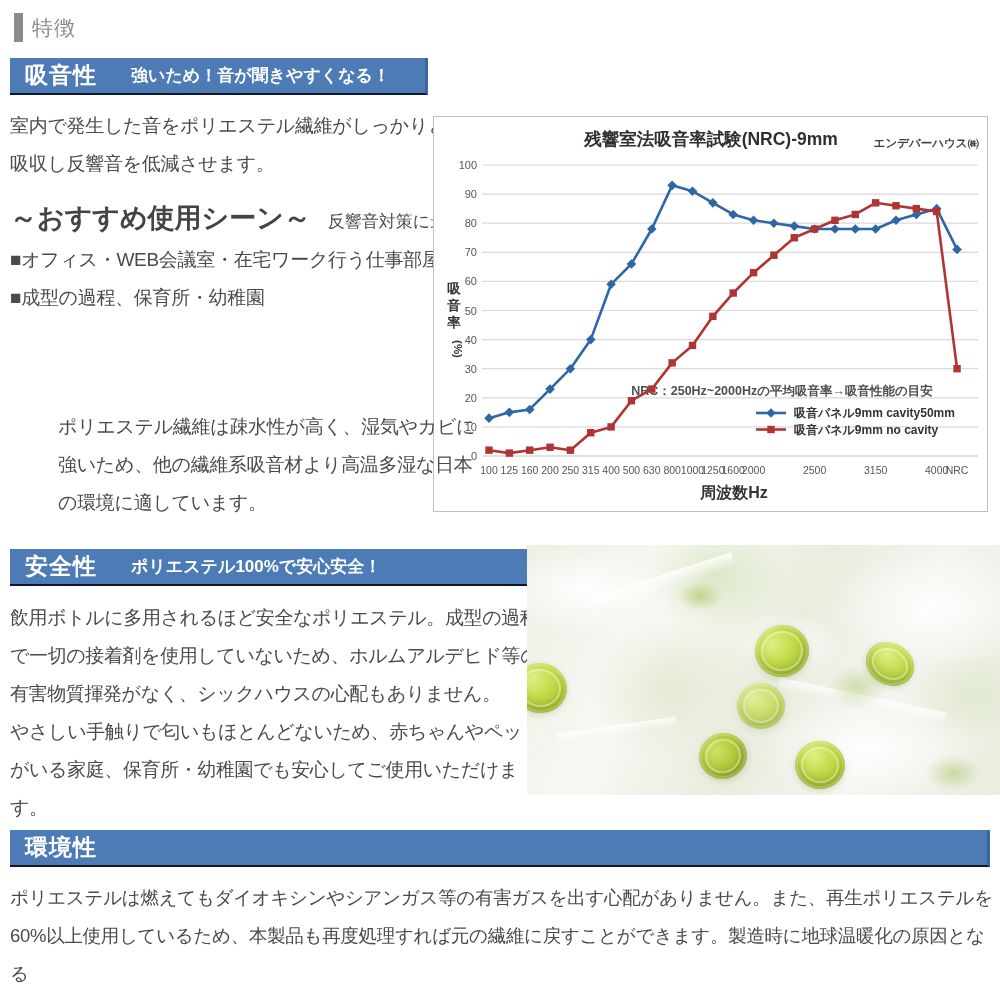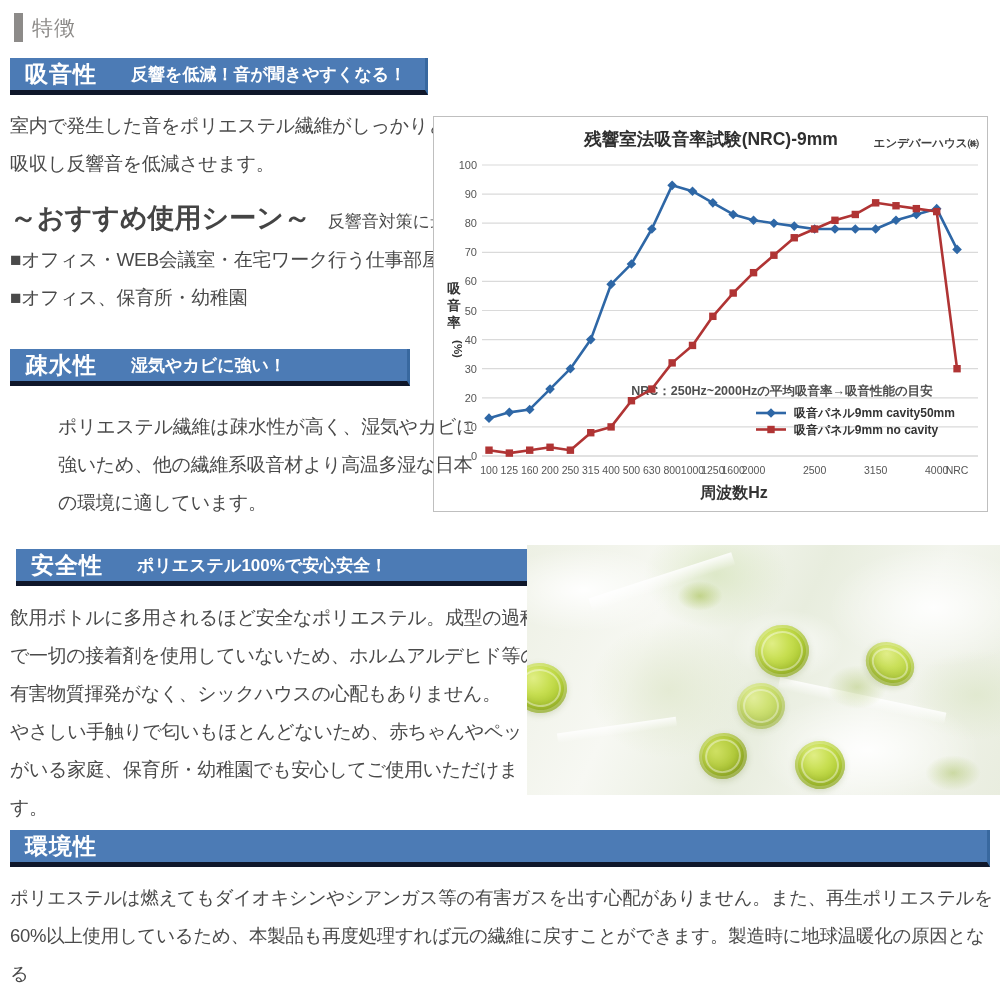--- a/index.html
+++ b/index.html
@@ -7,28 +7,28 @@
     position:relative;width:1000px;height:1000px;background:#ffffff;overflow:hidden;
     font-family:"Liberation Sans","DejaVu Sans",sans-serif;color:#4a4a4a;border-radius:10px;
   }
   
   .feature-tag{position:absolute;left:14px;top:13px;display:flex;align-items:center;}
   .feature-tag .vbar{width:9px;height:29px;background:#8d8b89;margin-right:9px;}
   .feature-tag .txt{font-size:21px;color:#8d8b89;letter-spacing:1px;}
   
   .sec-bar{
     position:absolute;height:37px;background:#4c7bb5;
-    border-right:3px solid #38689f;border-bottom:5px solid #0f172a;
+    border-right:3px solid #38689f;border-bottom:2px solid #0f172a;
     display:flex;align-items:center;color:#fff;box-sizing:border-box;
   }
   .sec-bar .t{font-size:23px;font-weight:bold;margin-left:15px;letter-spacing:1px;white-space:nowrap;}
   .sec-bar .s{font-size:17px;font-weight:600;margin-left:34px;white-space:nowrap;}
   #bar-absorption{left:10px;top:58px;width:418px;}
   #bar-hydro{left:10px;top:349px;width:400px;}
-  #bar-safety{left:16px;top:549px;width:584px;}
+  #bar-safety{left:10px;top:549px;width:584px;}
   #bar-eco{left:10px;top:830px;width:980px;}
   
   .para{position:absolute;font-size:19px;line-height:38px;letter-spacing:-0.3px;white-space:pre-line;color:#4a4a4a;}
   #para-absorption{left:10px;top:107px;width:445px;}
   #recommend-line{position:absolute;left:10px;top:200px;width:460px;white-space:nowrap;}
   #recommend-line .rt{font-size:27px;font-weight:bold;color:#444;}
   #recommend-line .rn{font-size:17px;margin-left:17px;color:#4a4a4a;}
   .bullet{position:absolute;left:10px;font-size:19px;letter-spacing:-0.3px;white-space:nowrap;color:#4a4a4a;}
   #bullet-1{top:247px;}
   #bullet-2{top:285px;}
@@ -83,29 +83,29 @@
 
 <div id="page">
 
   <div class="feature-tag">
     <span class="vbar"></span>
     <span class="txt">特徴</span>
   </div>
 
   <div class="sec-bar" id="bar-absorption">
     <span class="t">吸音性</span>
-    <span class="s">反響を低減！音が聞きやすくなる！</span>
+    <span class="s">強いため！音が聞きやすくなる！</span>
   </div>
   <div class="para" id="para-absorption">室内で発生した音をポリエステル繊維がしっかりと
 吸収し反響音を低減させます。</div>
   <div id="recommend-line">
     <span class="rt">～おすすめ使用シーン～</span><span class="rn">反響音対策に最適！！</span>
   </div>
   <div class="bullet" id="bullet-1">■オフィス・WEB会議室・在宅ワーク行う仕事部屋</div>
-  <div class="bullet" id="bullet-2">■オフィス、保育所・幼稚園</div>
+  <div class="bullet" id="bullet-2">■成型の過程、保育所・幼稚園</div>
 
   <div id="chart-box">
       <svg viewBox="0 0 553 394">
         <g>
           <line x1="48" y1="339" x2="544" y2="339" stroke="#c3c3c3" stroke-width="1.2"></line>
           <line x1="48" y1="309.9" x2="544" y2="309.9" stroke="#dadada" stroke-width="1.2"></line>
           <line x1="48" y1="280.8" x2="544" y2="280.8" stroke="#dadada" stroke-width="1.2"></line>
           <line x1="48" y1="251.7" x2="544" y2="251.7" stroke="#dadada" stroke-width="1.2"></line>
           <line x1="48" y1="222.6" x2="544" y2="222.6" stroke="#dadada" stroke-width="1.2"></line>
           <line x1="48" y1="193.5" x2="544" y2="193.5" stroke="#dadada" stroke-width="1.2"></line>
@@ -216,24 +216,20 @@
           <line x1="322" y1="296" x2="352" y2="296" stroke="#2e67a6" stroke-width="2.6"></line>
           <rect x="333.6" y="292.6" width="6.8" height="6.8" fill="#2e67a6" transform="rotate(45 337 296)"></rect>
           <text x="360" y="300" font-size="12" font-weight="bold" fill="#333">吸音パネル9mm cavity50mm</text>
           <line x1="322" y1="312.5" x2="352" y2="312.5" stroke="#b03434" stroke-width="2.6"></line>
           <rect x="333.3" y="308.8" width="7.4" height="7.4" fill="#b03434"></rect>
           <text x="360" y="316.5" font-size="12" font-weight="bold" fill="#333">吸音パネル9mm no cavity</text>
         </g>
       </svg>
     </div>
 
-  <div class="sec-bar" id="bar-hydro">
-    <span class="t">疎水性</span>
-    <span class="s">湿気やカビに強い！</span>
-  </div>
   <div class="para" id="para-hydro">ポリエステル繊維は疎水性が高く、湿気やカビに
 強いため、他の繊維系吸音材より高温多湿な日本
 の環境に適しています。</div>
 
   <div class="sec-bar" id="bar-safety">
     <span class="t">安全性</span>
     <span class="s">ポリエステル100%で安心安全！</span>
   </div>
   <div class="para" id="para-safety">飲用ボトルに多用されるほど安全なポリエステル。成型の過程
 で一切の接着剤を使用していないため、ホルムアルデヒド等の

